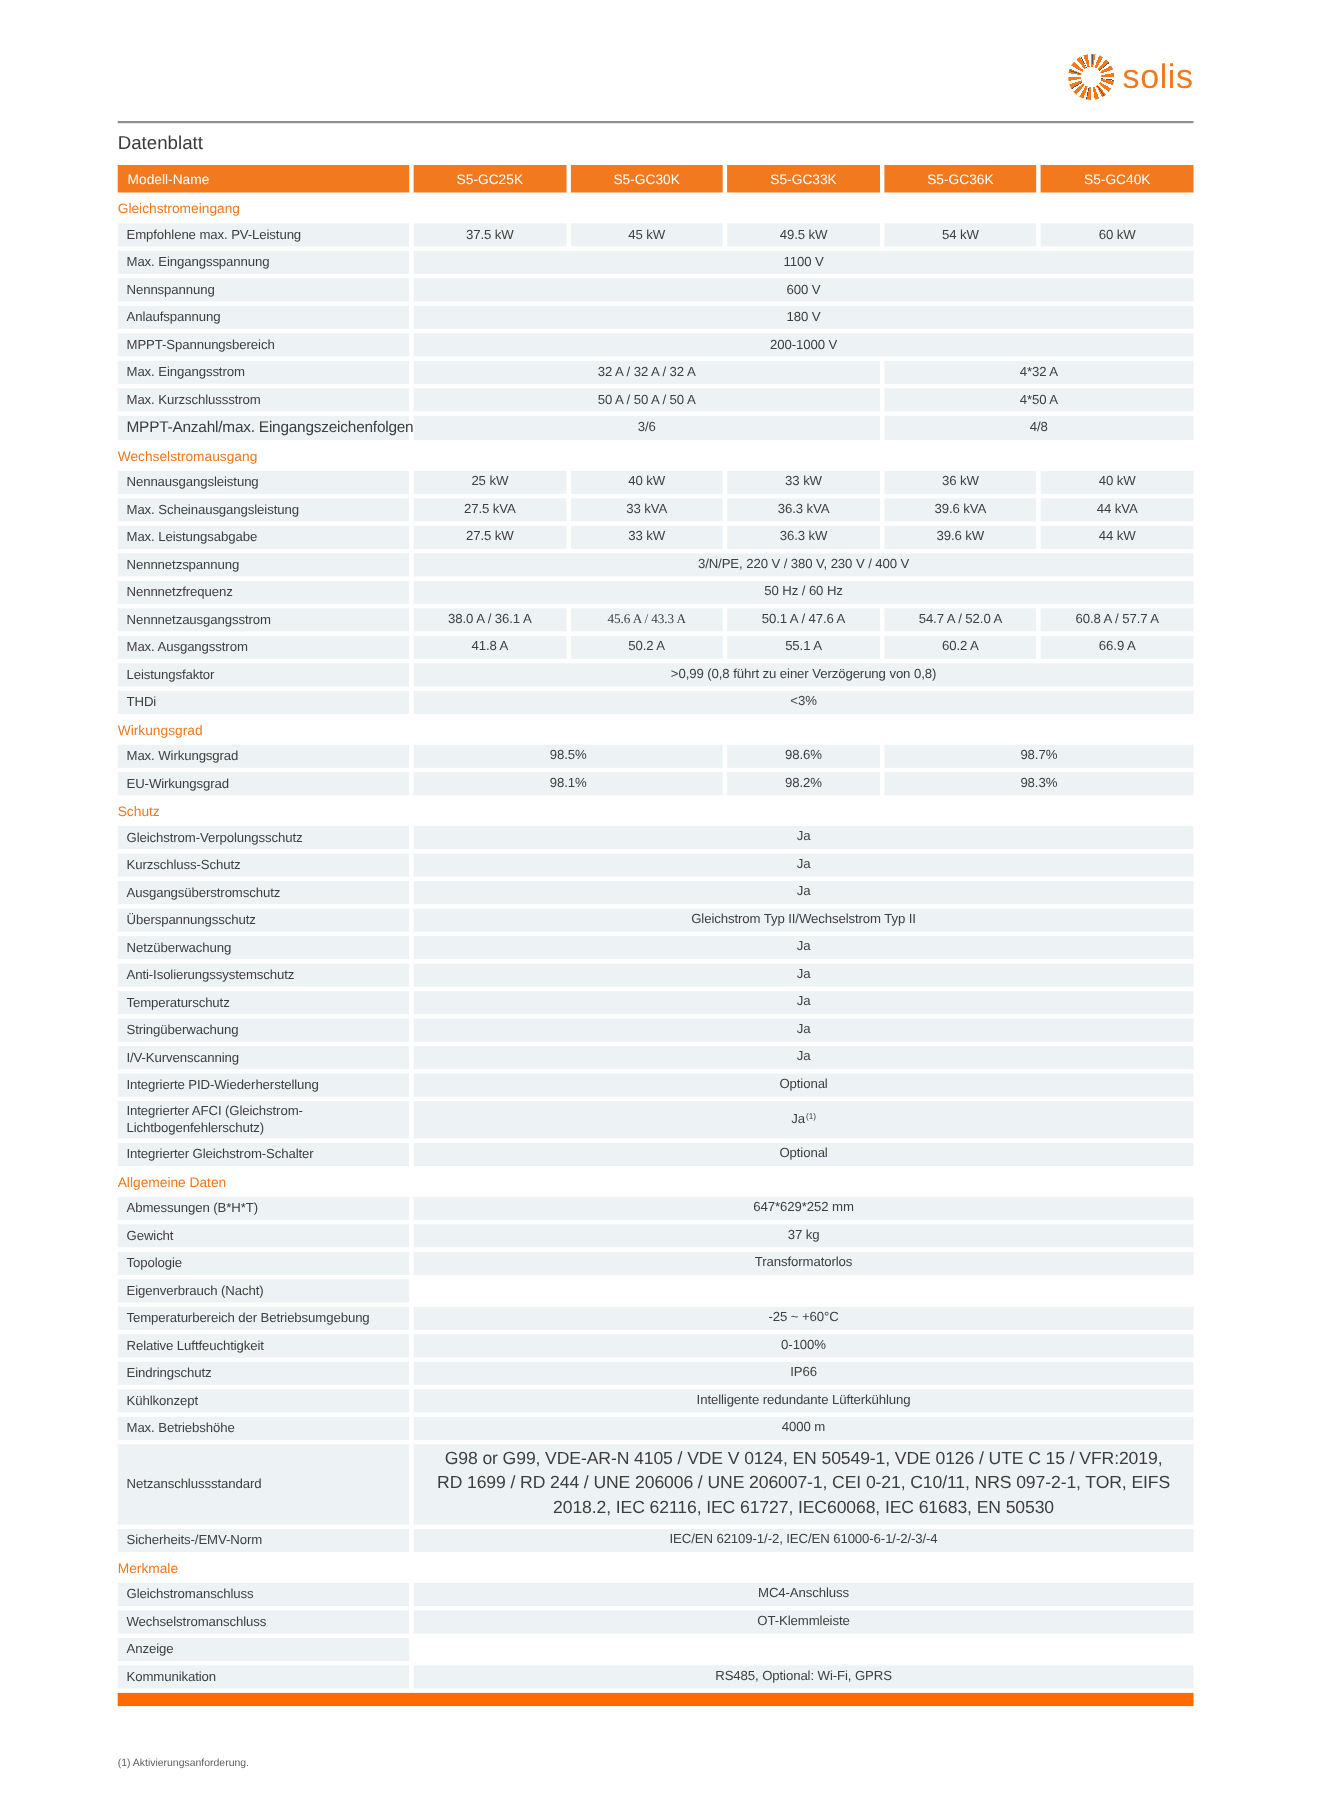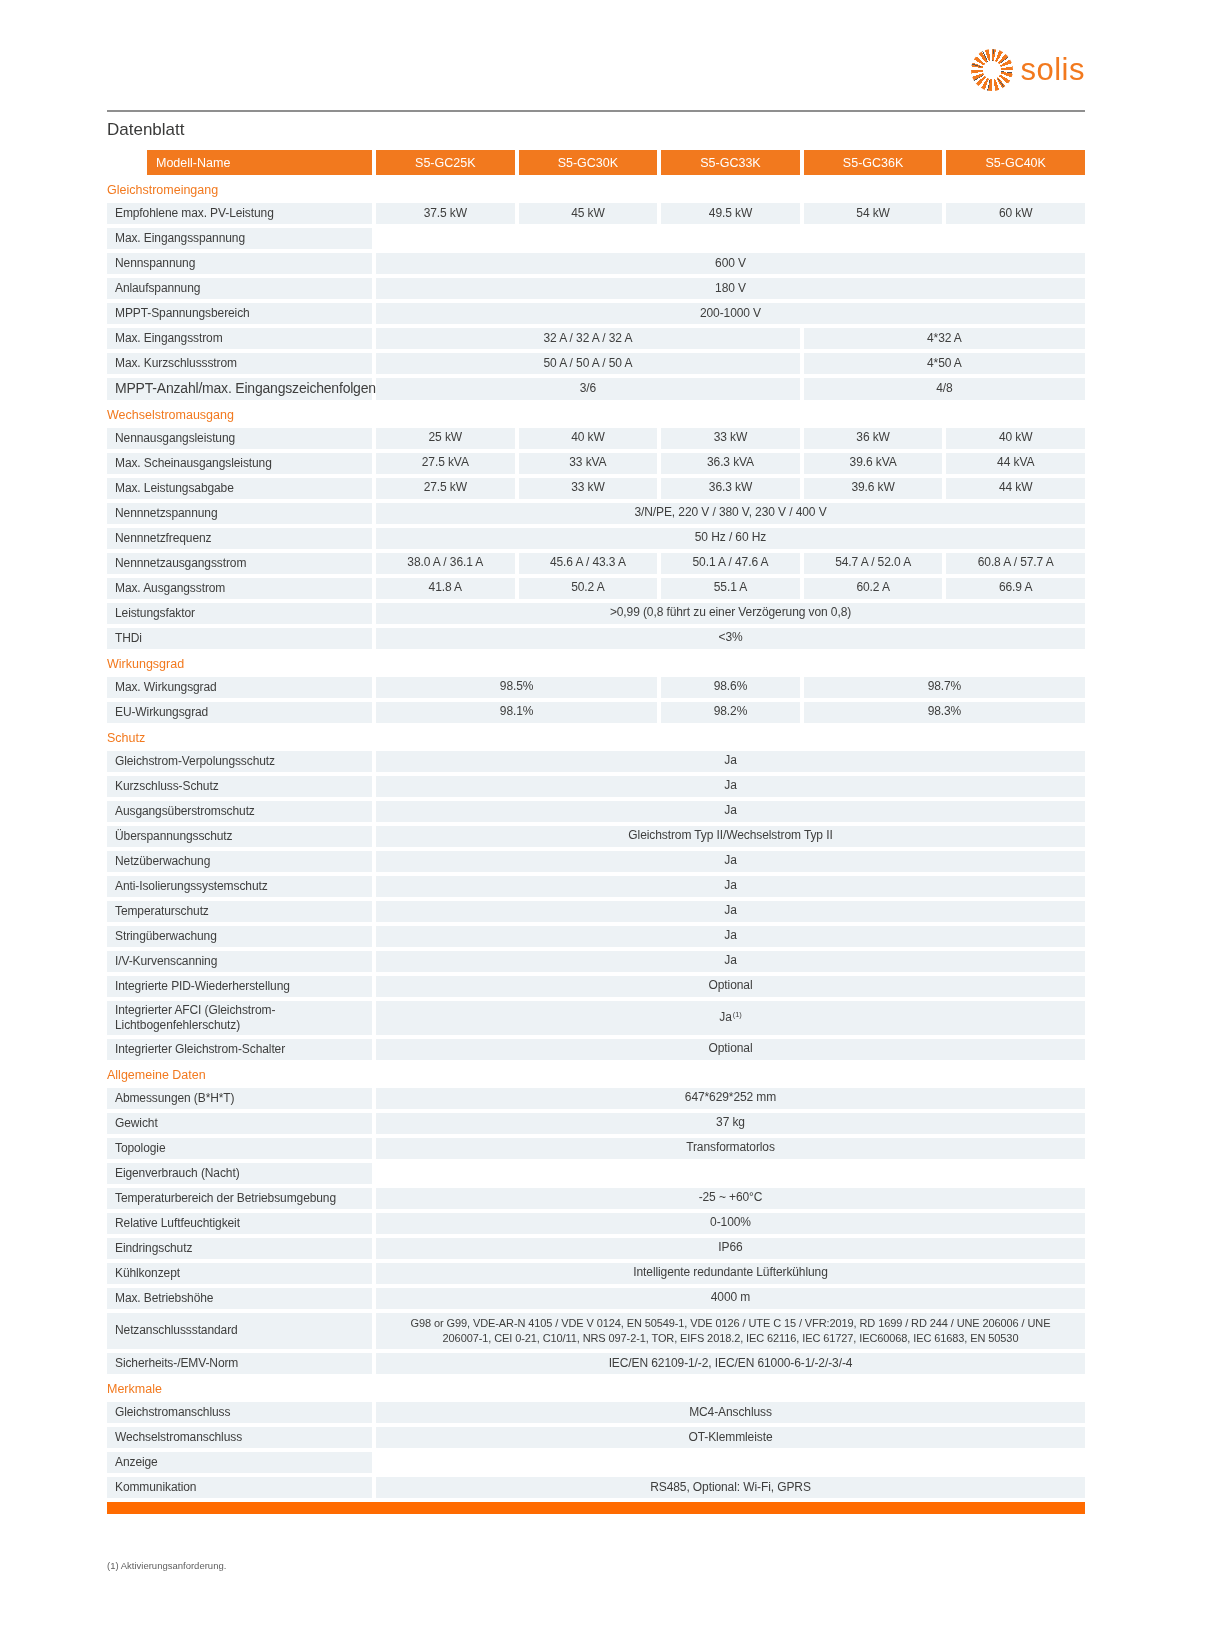--- a/index.html
+++ b/index.html
@@ -38,35 +38,35 @@
   .grid{
     display:grid;
     grid-template-columns:265px repeat(10,1fr);
     column-gap:4px;
   }
   .header-row{height:25px;margin-bottom:4px;}
   .hcell{
     background:var(--orange);color:#ffffff;font-size:12.5px;
     display:flex;align-items:center;justify-content:center;
   }
-  .hcell.hlabel{justify-content:flex-start;padding-left:9px;grid-column:1;margin-left:40px;}
+  .hcell.hlabel{justify-content:flex-start;padding-left:9px;grid-column:1;}
 
   .section-title{
     color:var(--orange);font-size:12.5px;line-height:20px;
     margin:5px 0 3px 0;
   }
   .row{margin-bottom:4px;min-height:21px;}
   .cell{
     background:var(--cell);font-size:12px;letter-spacing:-0.1px;
     display:flex;align-items:center;padding:2px 6px;
   }
   .cell.lbl{grid-column:1;justify-content:flex-start;padding-left:8px;line-height:1.25;}
   .cell.lbl.condensed{font-size:14px;white-space:nowrap;letter-spacing:-0.2px;}
   .cell.val{justify-content:center;text-align:center;line-height:1.3;}
-  .cell.val.tiny{font-size:11px;line-height:1.4;padding:3px 16px;}
+  .cell.val.tiny{font-size:16px;line-height:1.4;padding:3px 16px;}
   .cell.val sup{font-size:7.5px;vertical-align:super;line-height:0;margin-left:1px;transform:translateY(-3px);}
 
   .bottom-bar{height:12px;background:var(--orange-bright);margin-top:2px;}
   .footnote{font-size:9.5px;color:var(--muted);margin-top:46px;}
 </style>
 </head>
 <body>
 
 <div class="page">
 
@@ -95,20 +95,21 @@
       <div class="grid row">
         <div class="cell lbl">Empfohlene max. PV-Leistung</div>
         <div class="cell val" style="grid-column: span 2;">37.5 kW</div>
         <div class="cell val" style="grid-column: span 2;">45 kW</div>
         <div class="cell val" style="grid-column: span 2;">49.5 kW</div>
         <div class="cell val" style="grid-column: span 2;">54 kW</div>
         <div class="cell val" style="grid-column: span 2;">60 kW</div>
       </div>
       <div class="grid row">
         <div class="cell lbl">Max. Eingangsspannung</div>
+        <div class="cell val" style="grid-column: span 10;">1100 V</div>
       </div>
       <div class="grid row">
         <div class="cell lbl">Nennspannung</div>
         <div class="cell val" style="grid-column: span 10;">600 V</div>
       </div>
       <div class="grid row">
         <div class="cell lbl">Anlaufspannung</div>
         <div class="cell val" style="grid-column: span 10;">180 V</div>
       </div>
       <div class="grid row">
@@ -159,21 +160,21 @@
         <div class="cell lbl">Nennnetzspannung</div>
         <div class="cell val" style="grid-column: span 10;">3/N/PE, 220 V / 380 V, 230 V / 400 V</div>
       </div>
       <div class="grid row">
         <div class="cell lbl">Nennnetzfrequenz</div>
         <div class="cell val" style="grid-column: span 10;">50 Hz / 60 Hz</div>
       </div>
       <div class="grid row">
         <div class="cell lbl">Nennnetzausgangsstrom</div>
         <div class="cell val" style="grid-column: span 2;">38.0 A / 36.1 A</div>
-        <div class="cell val" style="grid-column: span 2;">45.6 A / 43.3 A</div>
+        <div class="cell val" style="grid-column: span 2; font-family: Liberation Serif, serif;">45.6 A / 43.3 A</div>
         <div class="cell val" style="grid-column: span 2;">50.1 A / 47.6 A</div>
         <div class="cell val" style="grid-column: span 2;">54.7 A / 52.0 A</div>
         <div class="cell val" style="grid-column: span 2;">60.8 A / 57.7 A</div>
       </div>
       <div class="grid row">
         <div class="cell lbl">Max. Ausgangsstrom</div>
         <div class="cell val" style="grid-column: span 2;">41.8 A</div>
         <div class="cell val" style="grid-column: span 2;">50.2 A</div>
         <div class="cell val" style="grid-column: span 2;">55.1 A</div>
         <div class="cell val" style="grid-column: span 2;">60.2 A</div>

